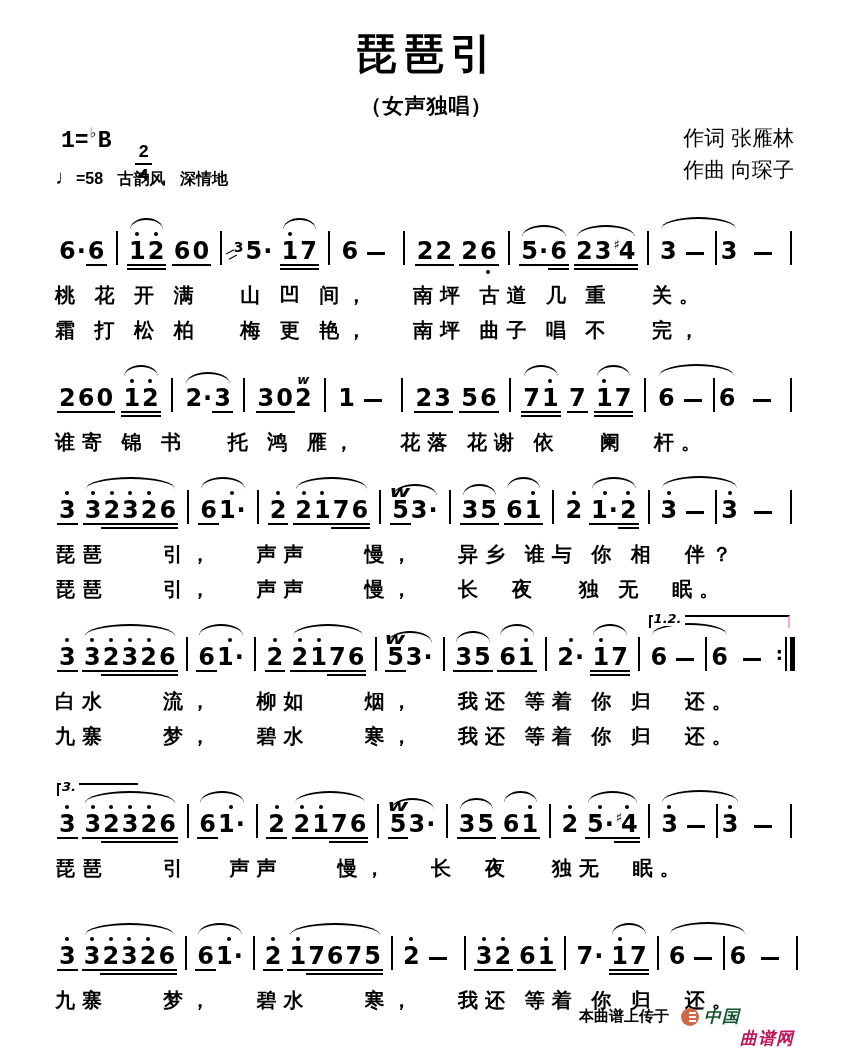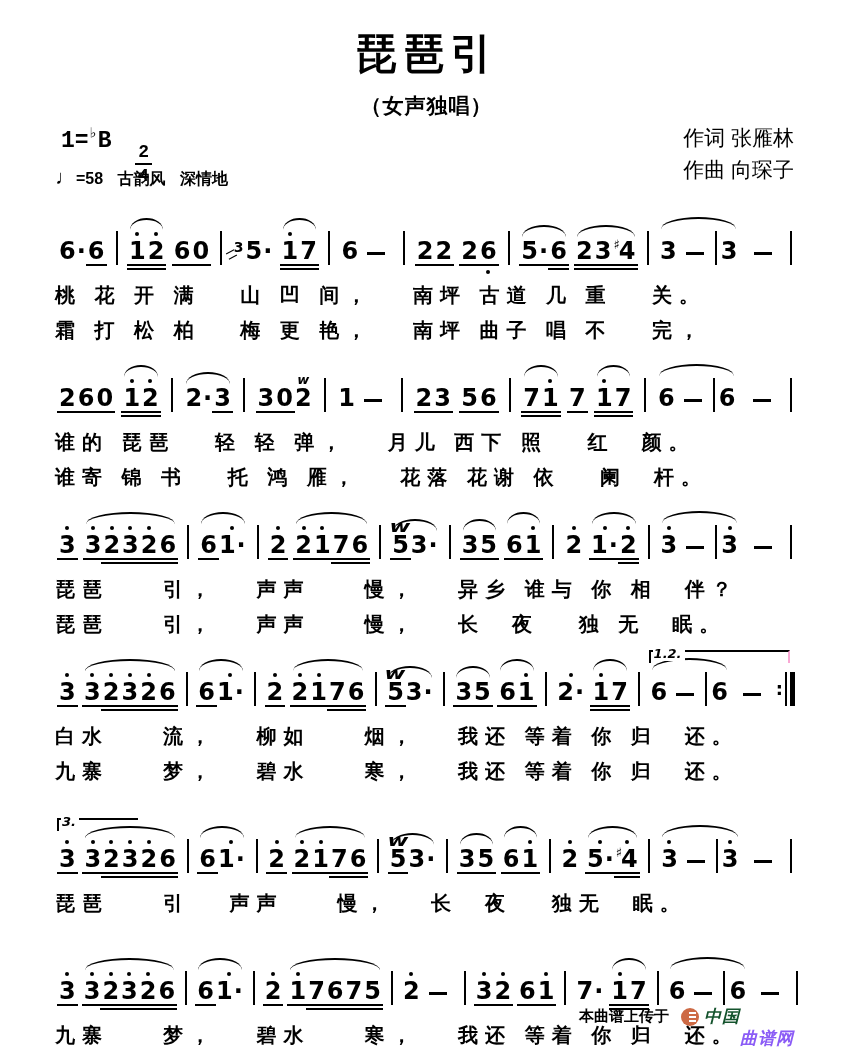--- a/index.html
+++ b/index.html
@@ -62,21 +62,21 @@
   .lyric{margin:6px 0 0;font-size:20px;font-weight:600;letter-spacing:7px;white-space:pre;line-height:29px;}
 
   
   .footer{position:absolute;right:52px;bottom:10px;display:flex;align-items:center;
           font-size:15px;font-weight:700;}
   .licon{position:relative;width:18px;height:18px;border-radius:50%;background:#cd6a45;
          margin:0 5px 0 12px;display:inline-block;}
   .licon::before{content:"";position:absolute;left:8px;top:4px;width:7px;height:10px;
          background:linear-gradient(#fff 0 2px,transparent 2px 4px,#fff 4px 6px,transparent 6px 8px,#fff 8px 10px);}
   .sited{color:#14532d;font-size:17px;font-style:italic;letter-spacing:1px;}
-  .sitea{color:#8b5cf6;font-size:17px;font-style:italic;letter-spacing:1px;margin-top:44px;}
+  .sitea{color:#be185d;font-size:17px;font-style:italic;letter-spacing:1px;margin-top:44px;}
 </style>
 </head>
 <body>
 
 <div class="sheet">
   <header>
     <h1 class="title">琵琶引</h1>
     <div class="subtitle">（女声独唱）</div>
     <div class="meta">
       <div class="keysig">
@@ -388,21 +388,20 @@
               <span class="g">6</span>
             </span>
           </span>
           <span class="grp">
             <span class="dash"></span>
           </span>
           <span class="grp">
             <span class="bar"></span>
           </span>
         </div>
-        <p class="lyric">谁的 琵琶　 轻 轻 弹，　 月儿 西下 照　 红　颜。</p>
         <p class="lyric">谁寄 锦 书　 托 鸿 雁，　 花落 花谢 依　 阑　杆。</p>
       </section>
       <section class="system">
         <div class="melody">
           <span class="grp">
             <span class="note">
               <span class="dt"></span>
               <span class="g">3</span>
               <i class="bl b1"></i>
             </span>

